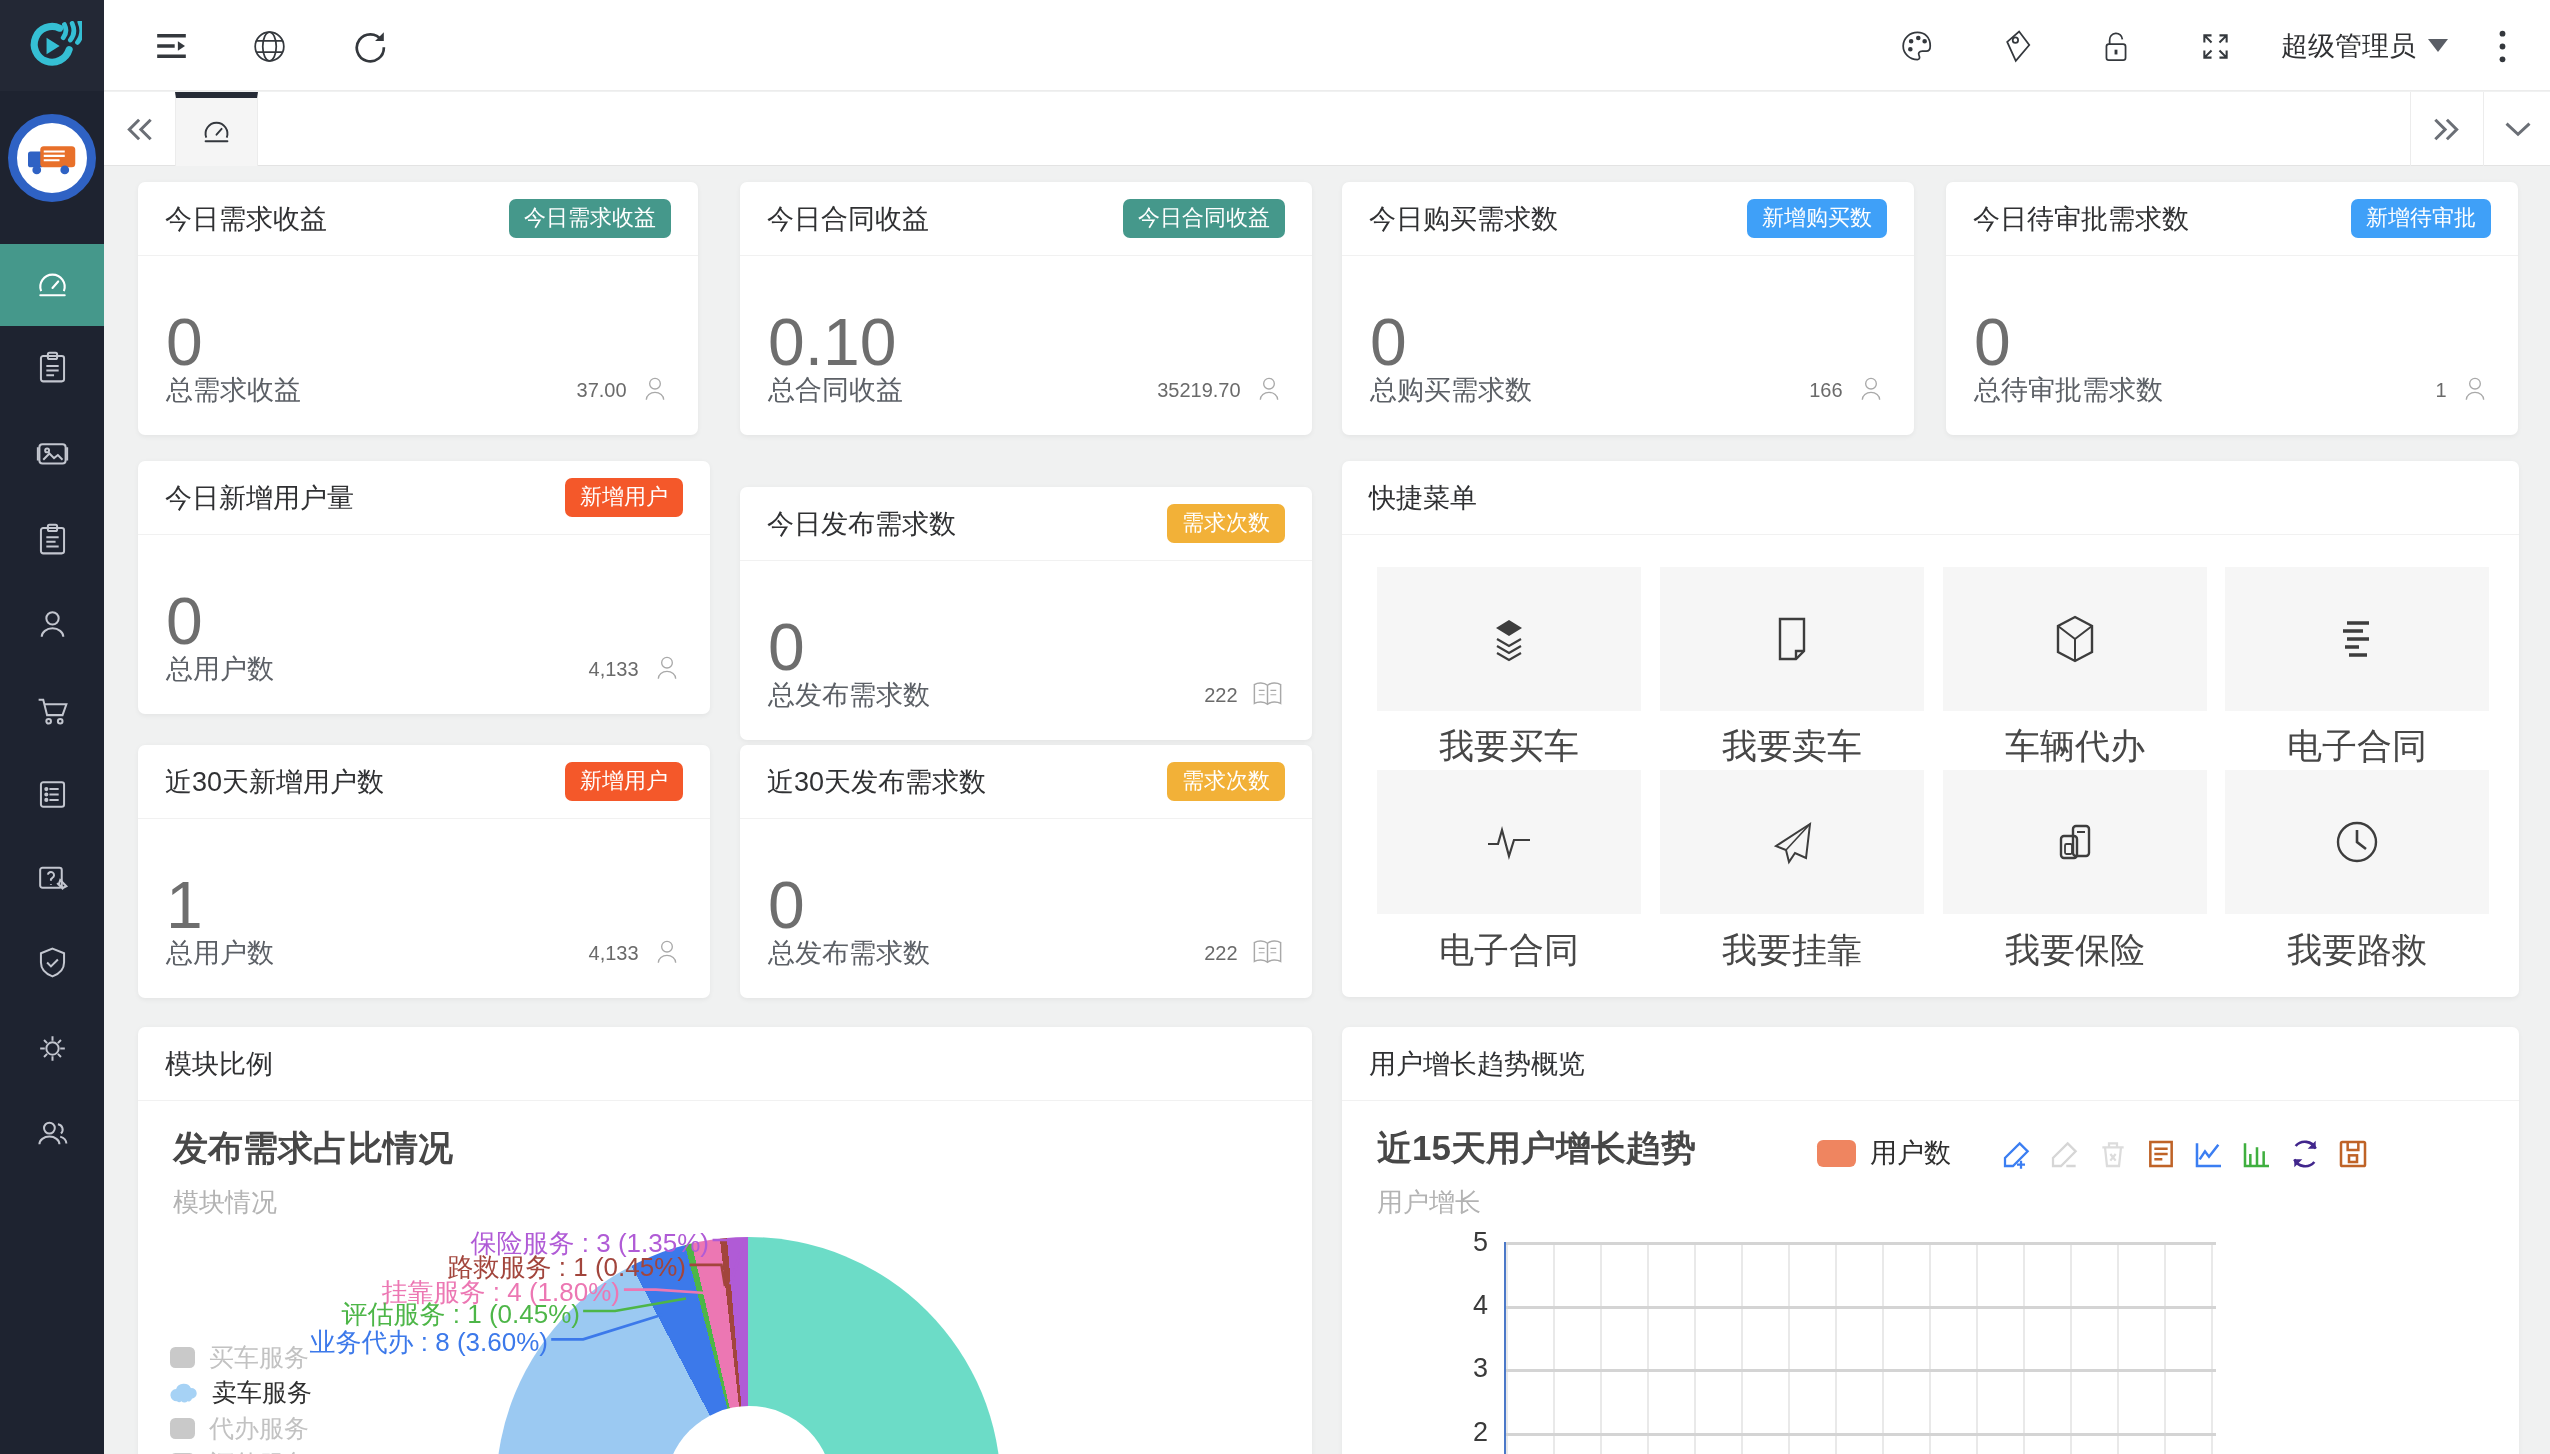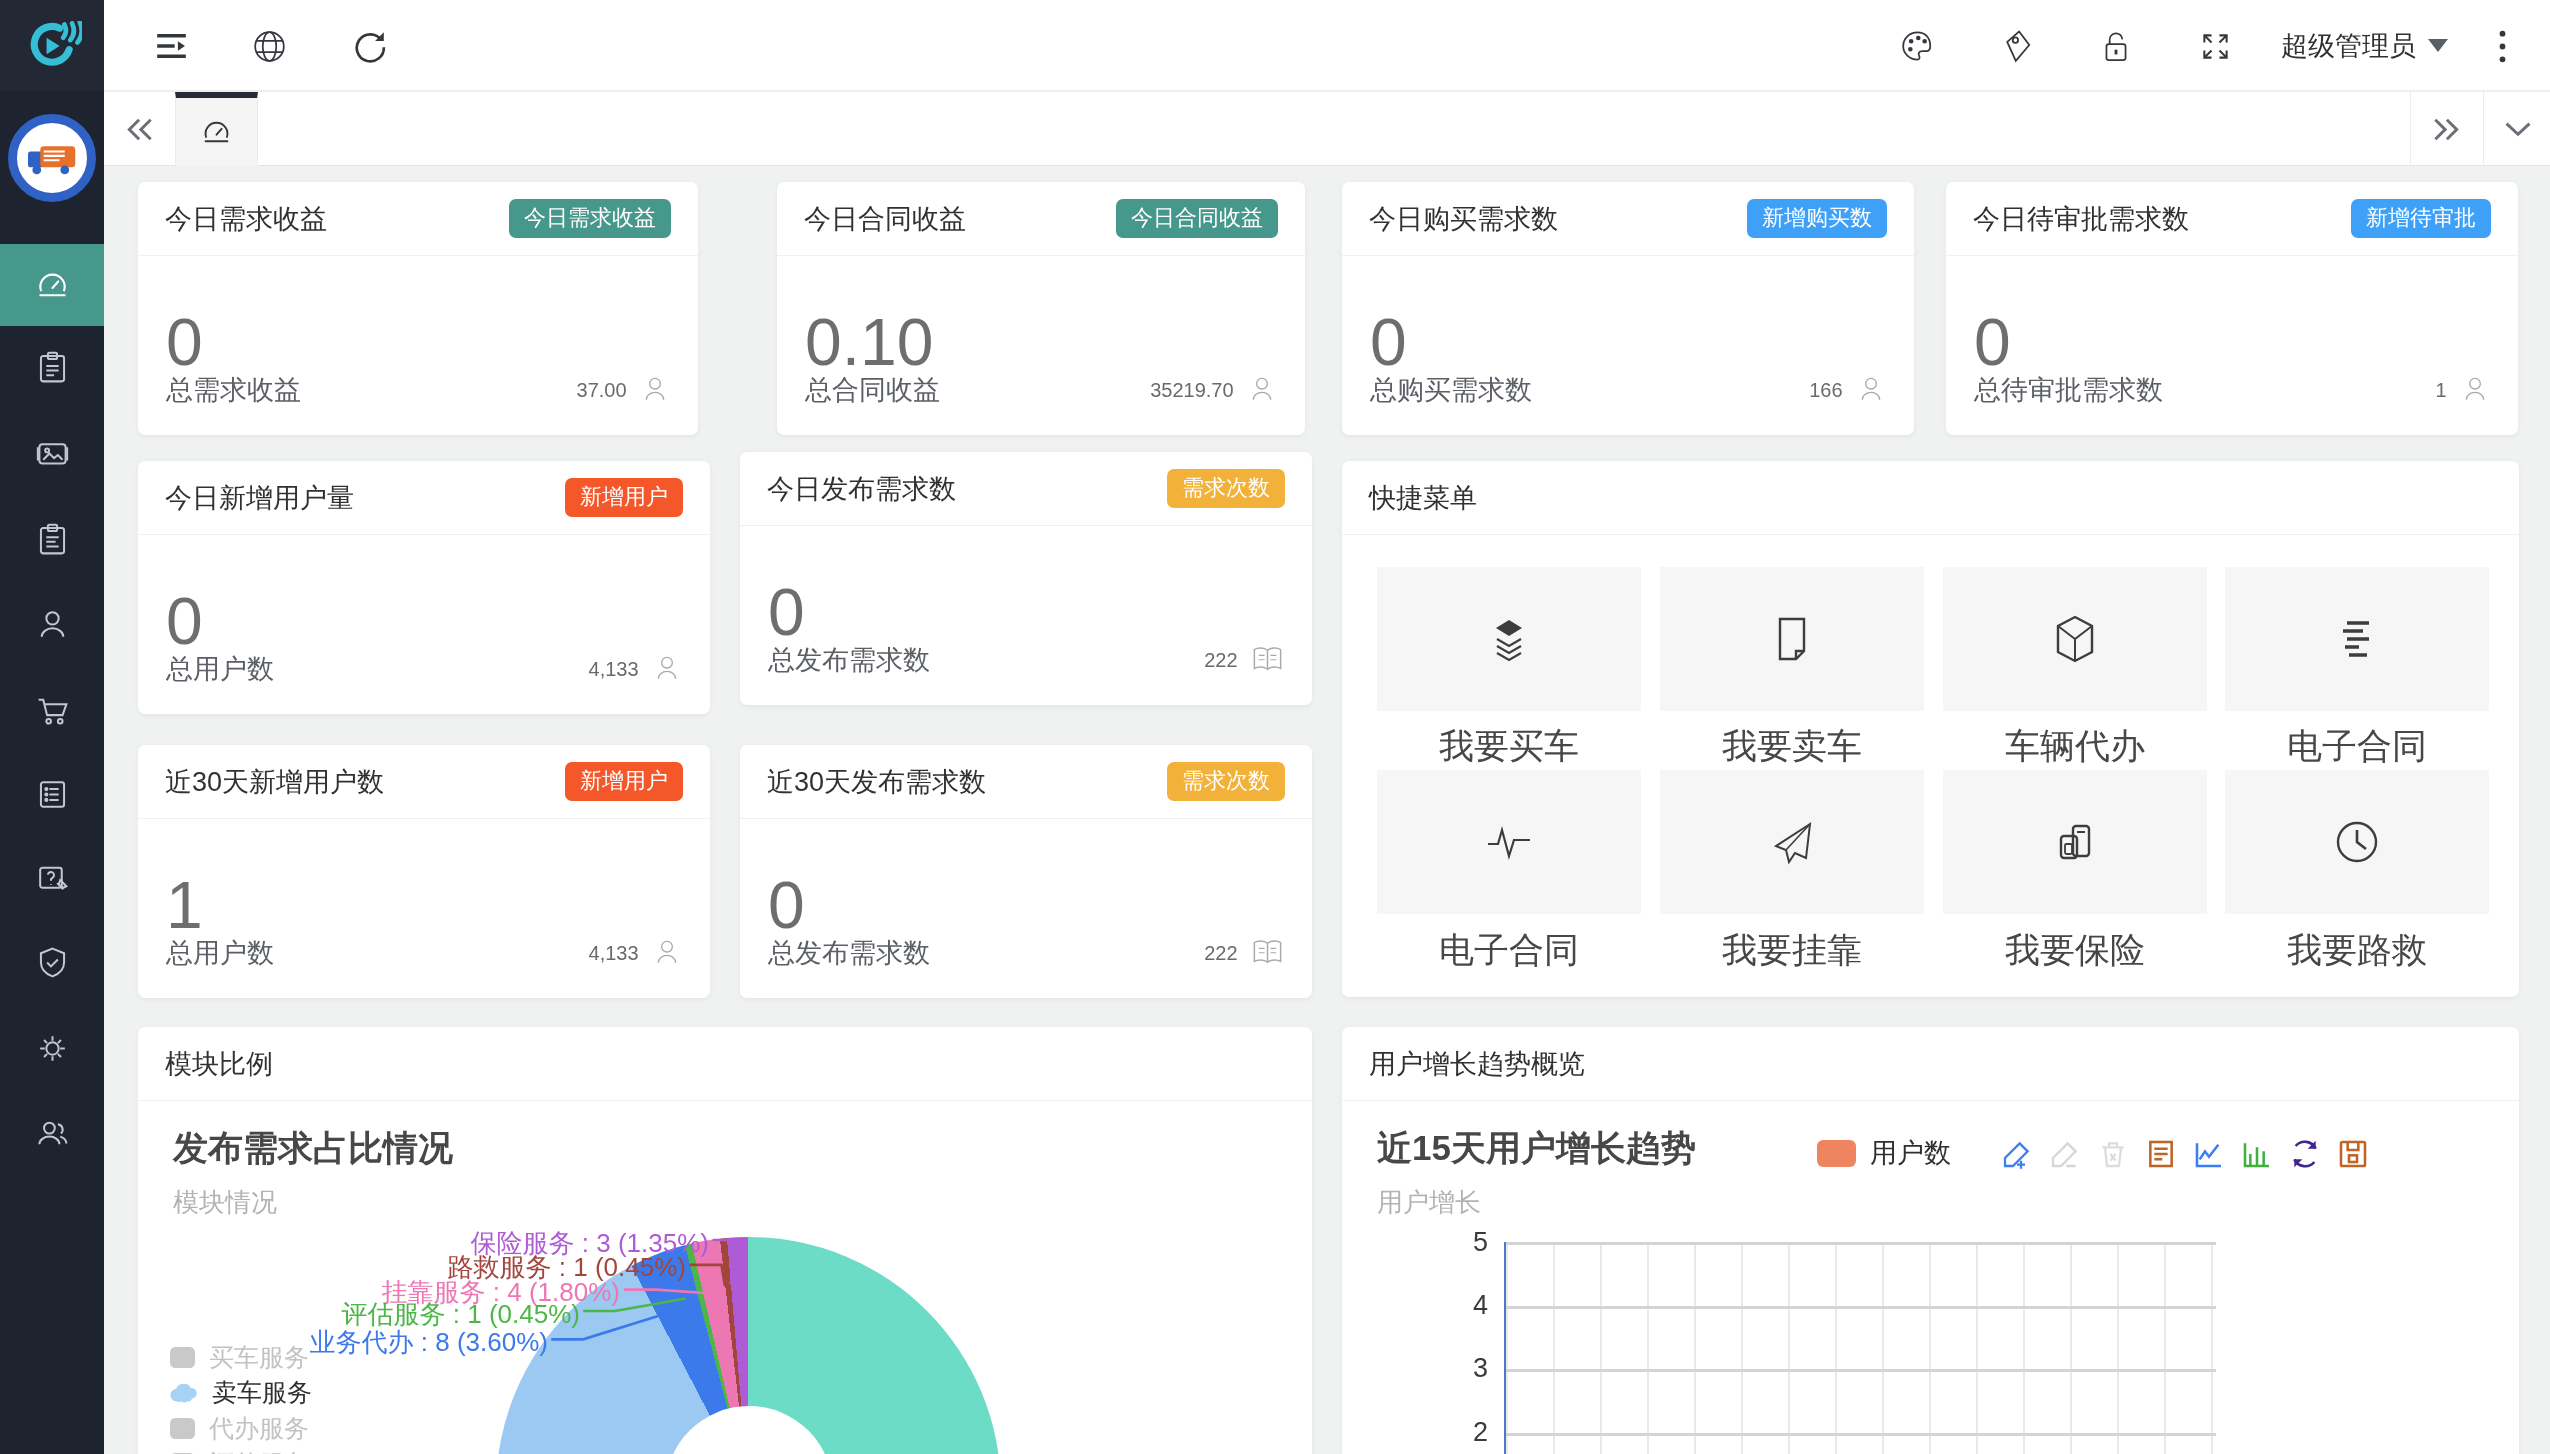--- a/index.html
+++ b/index.html
@@ -274,21 +274,21 @@
     <div class="big-value">0</div>
     <div class="stat-foot">
       <span class="flabel">总需求收益</span>
       <span class="fvalue">37.00</span>
       <span class="ficon"><svg width="32" height="32" viewBox="0 0 48 48">
             <circle cx="24" cy="16" r="8"></circle>
             <path d="M11 40 a13 11 0 0 1 26 0"></path>
           </svg></span>
     </div>
   </div>
-    <div class="card" style="left: 777px; top: 182px; width: 528px; height: 253px;">
+    <div class="card" style="left: 740px; top: 182px; width: 572px; height: 253px;">
     <div class="card-head">
       <span class="card-title">今日合同收益</span>
       <span class="badge" style="background-color: rgb(69, 152, 139);">今日合同收益</span>
     </div>
     <div class="big-value">0.10</div>
     <div class="stat-foot">
       <span class="flabel">总合同收益</span>
       <span class="fvalue">35219.70</span>
       <span class="ficon"><svg width="32" height="32" viewBox="0 0 48 48">
             <circle cx="24" cy="16" r="8"></circle>
@@ -334,21 +334,21 @@
     <div class="big-value">0</div>
     <div class="stat-foot">
       <span class="flabel">总用户数</span>
       <span class="fvalue">4,133</span>
       <span class="ficon"><svg width="32" height="32" viewBox="0 0 48 48">
             <circle cx="24" cy="16" r="8"></circle>
             <path d="M11 40 a13 11 0 0 1 26 0"></path>
           </svg></span>
     </div>
   </div>
-    <div class="card" style="left: 740px; top: 452px; width: 572px; height: 253px;">
+    <div class="card" style="left: 740px; top: 487px; width: 572px; height: 253px;">
     <div class="card-head">
       <span class="card-title">今日发布需求数</span>
       <span class="badge" style="background-color: rgb(242, 177, 56);">需求次数</span>
     </div>
     <div class="big-value">0</div>
     <div class="stat-foot">
       <span class="flabel">总发布需求数</span>
       <span class="fvalue">222</span>
       <span class="ficon"><svg width="35" height="30" viewBox="0 0 48 40">
             <path d="M24 8 C19 4 11 4 6 7 v26 c5-3 13-3 18 1 c5-4 13-4 18-1 V7 c-5-3-13-3-18 1 v27"></path>

